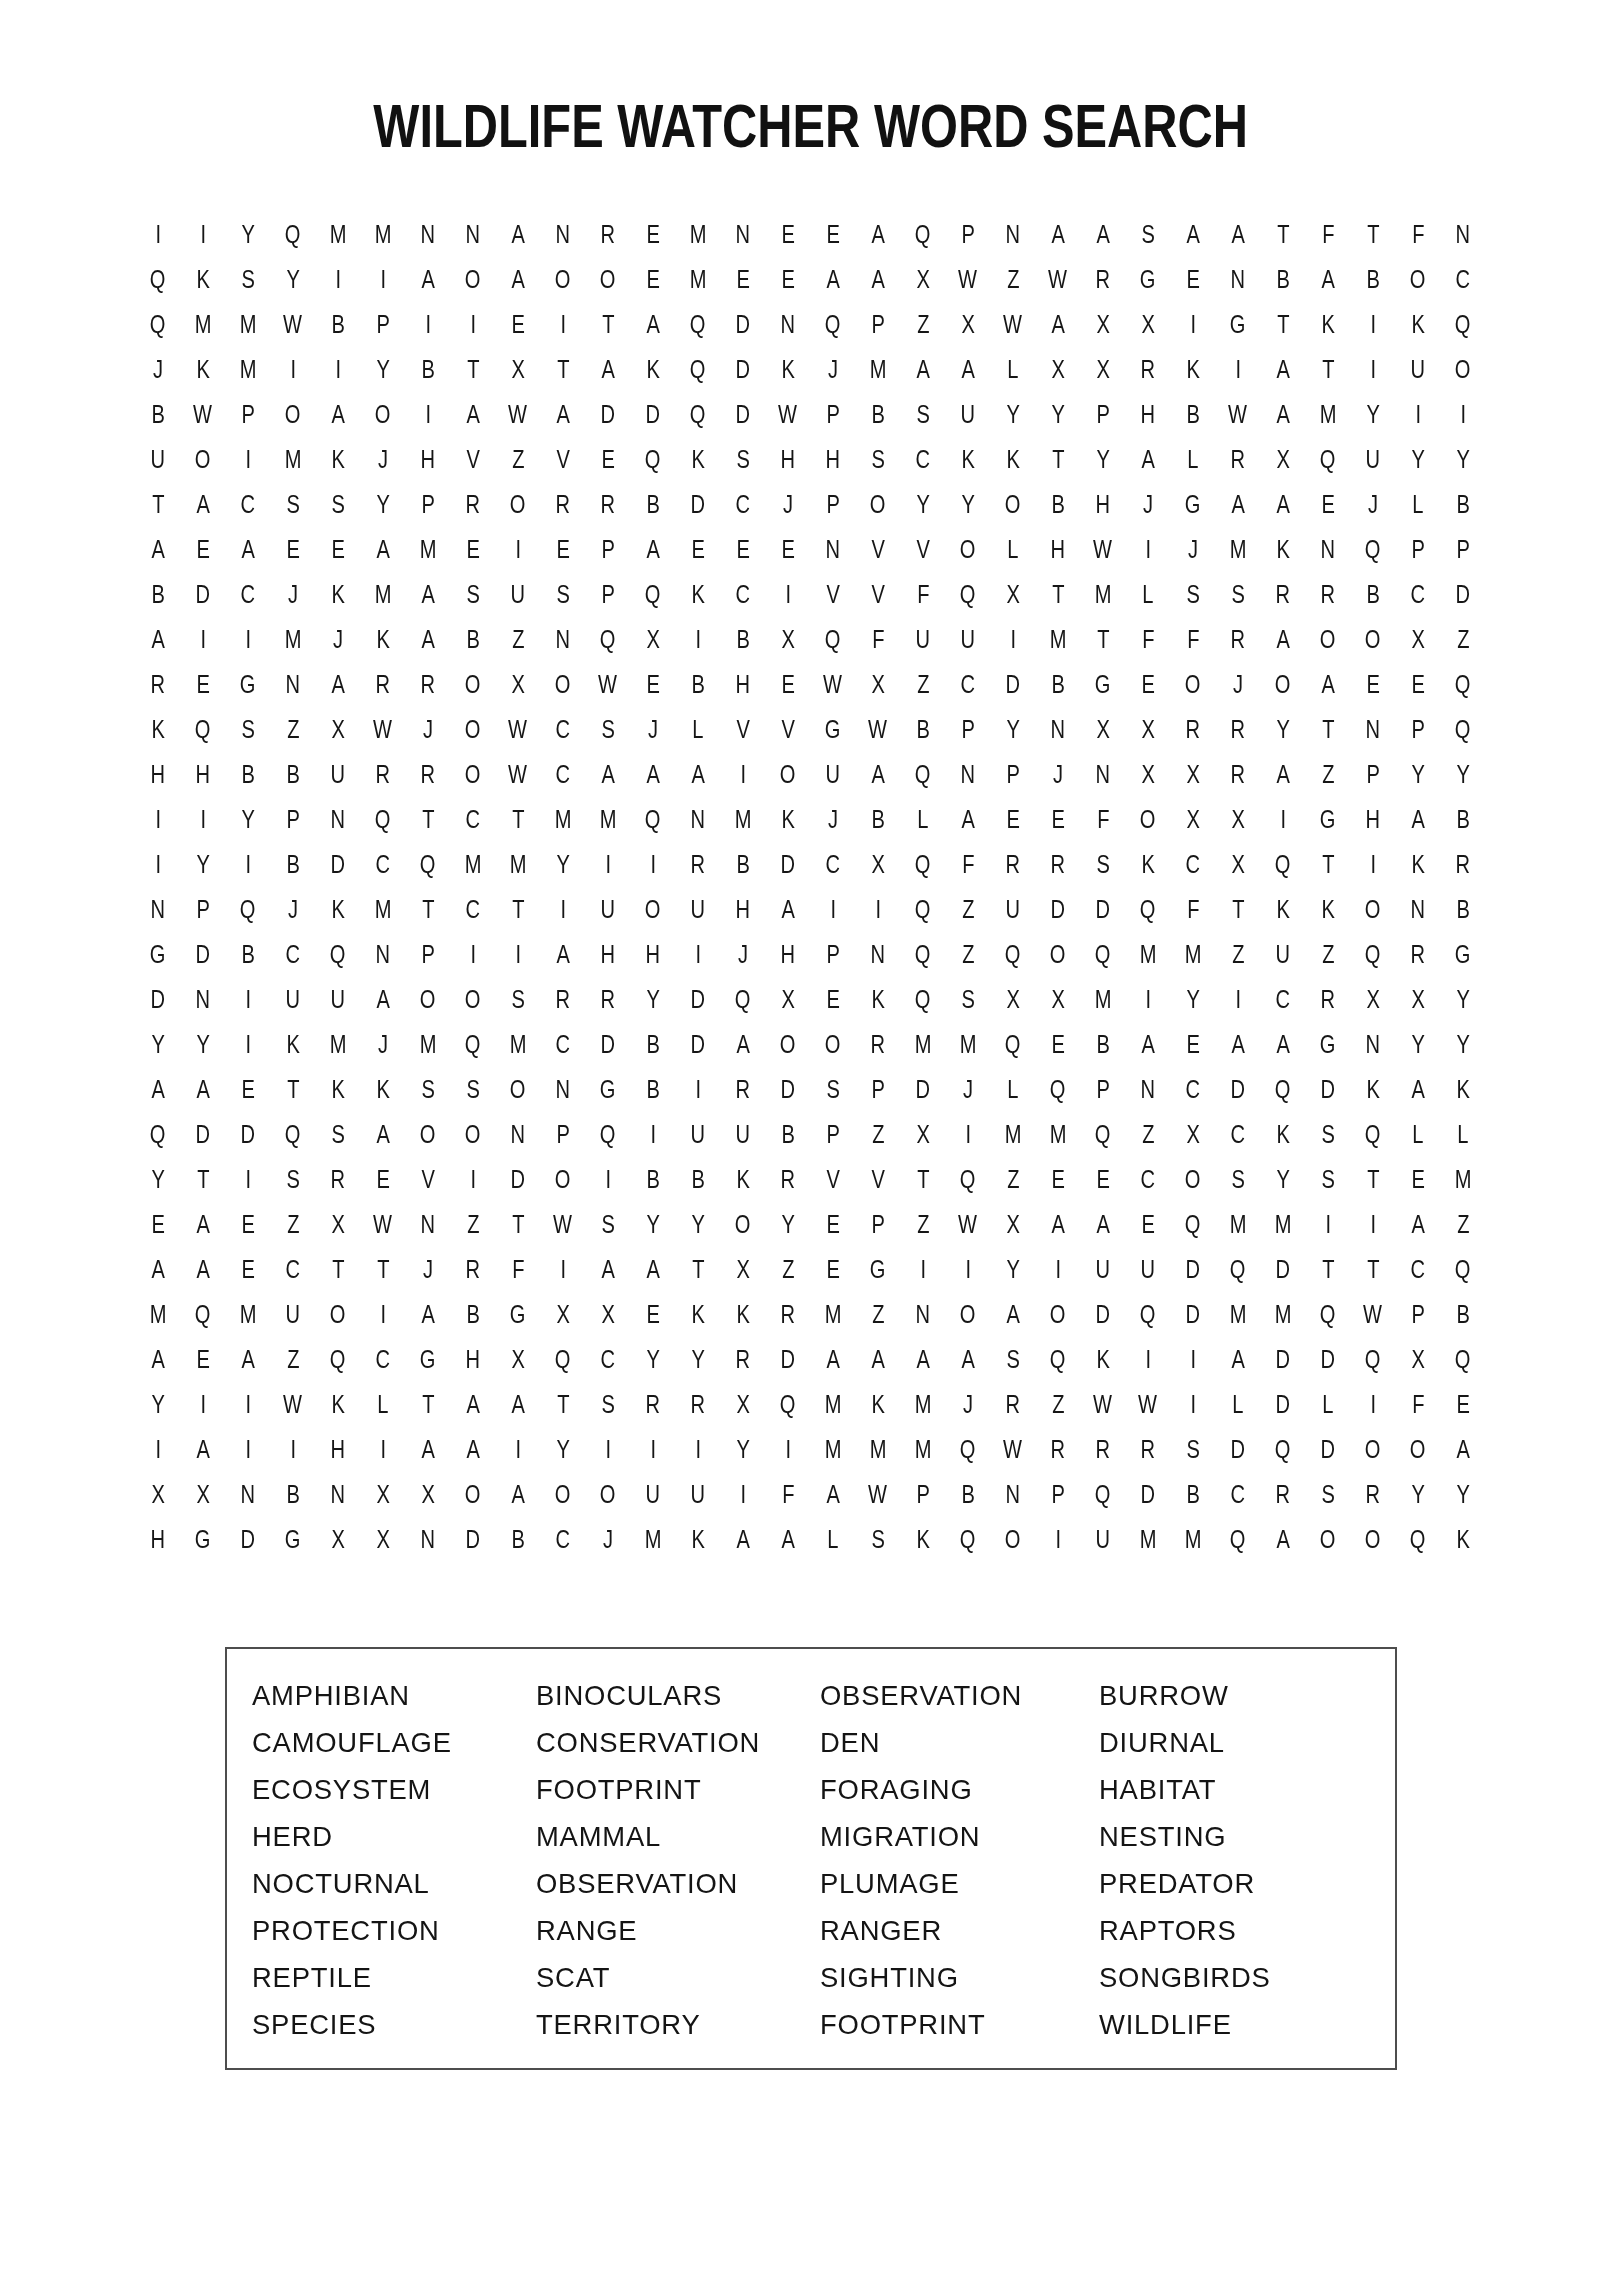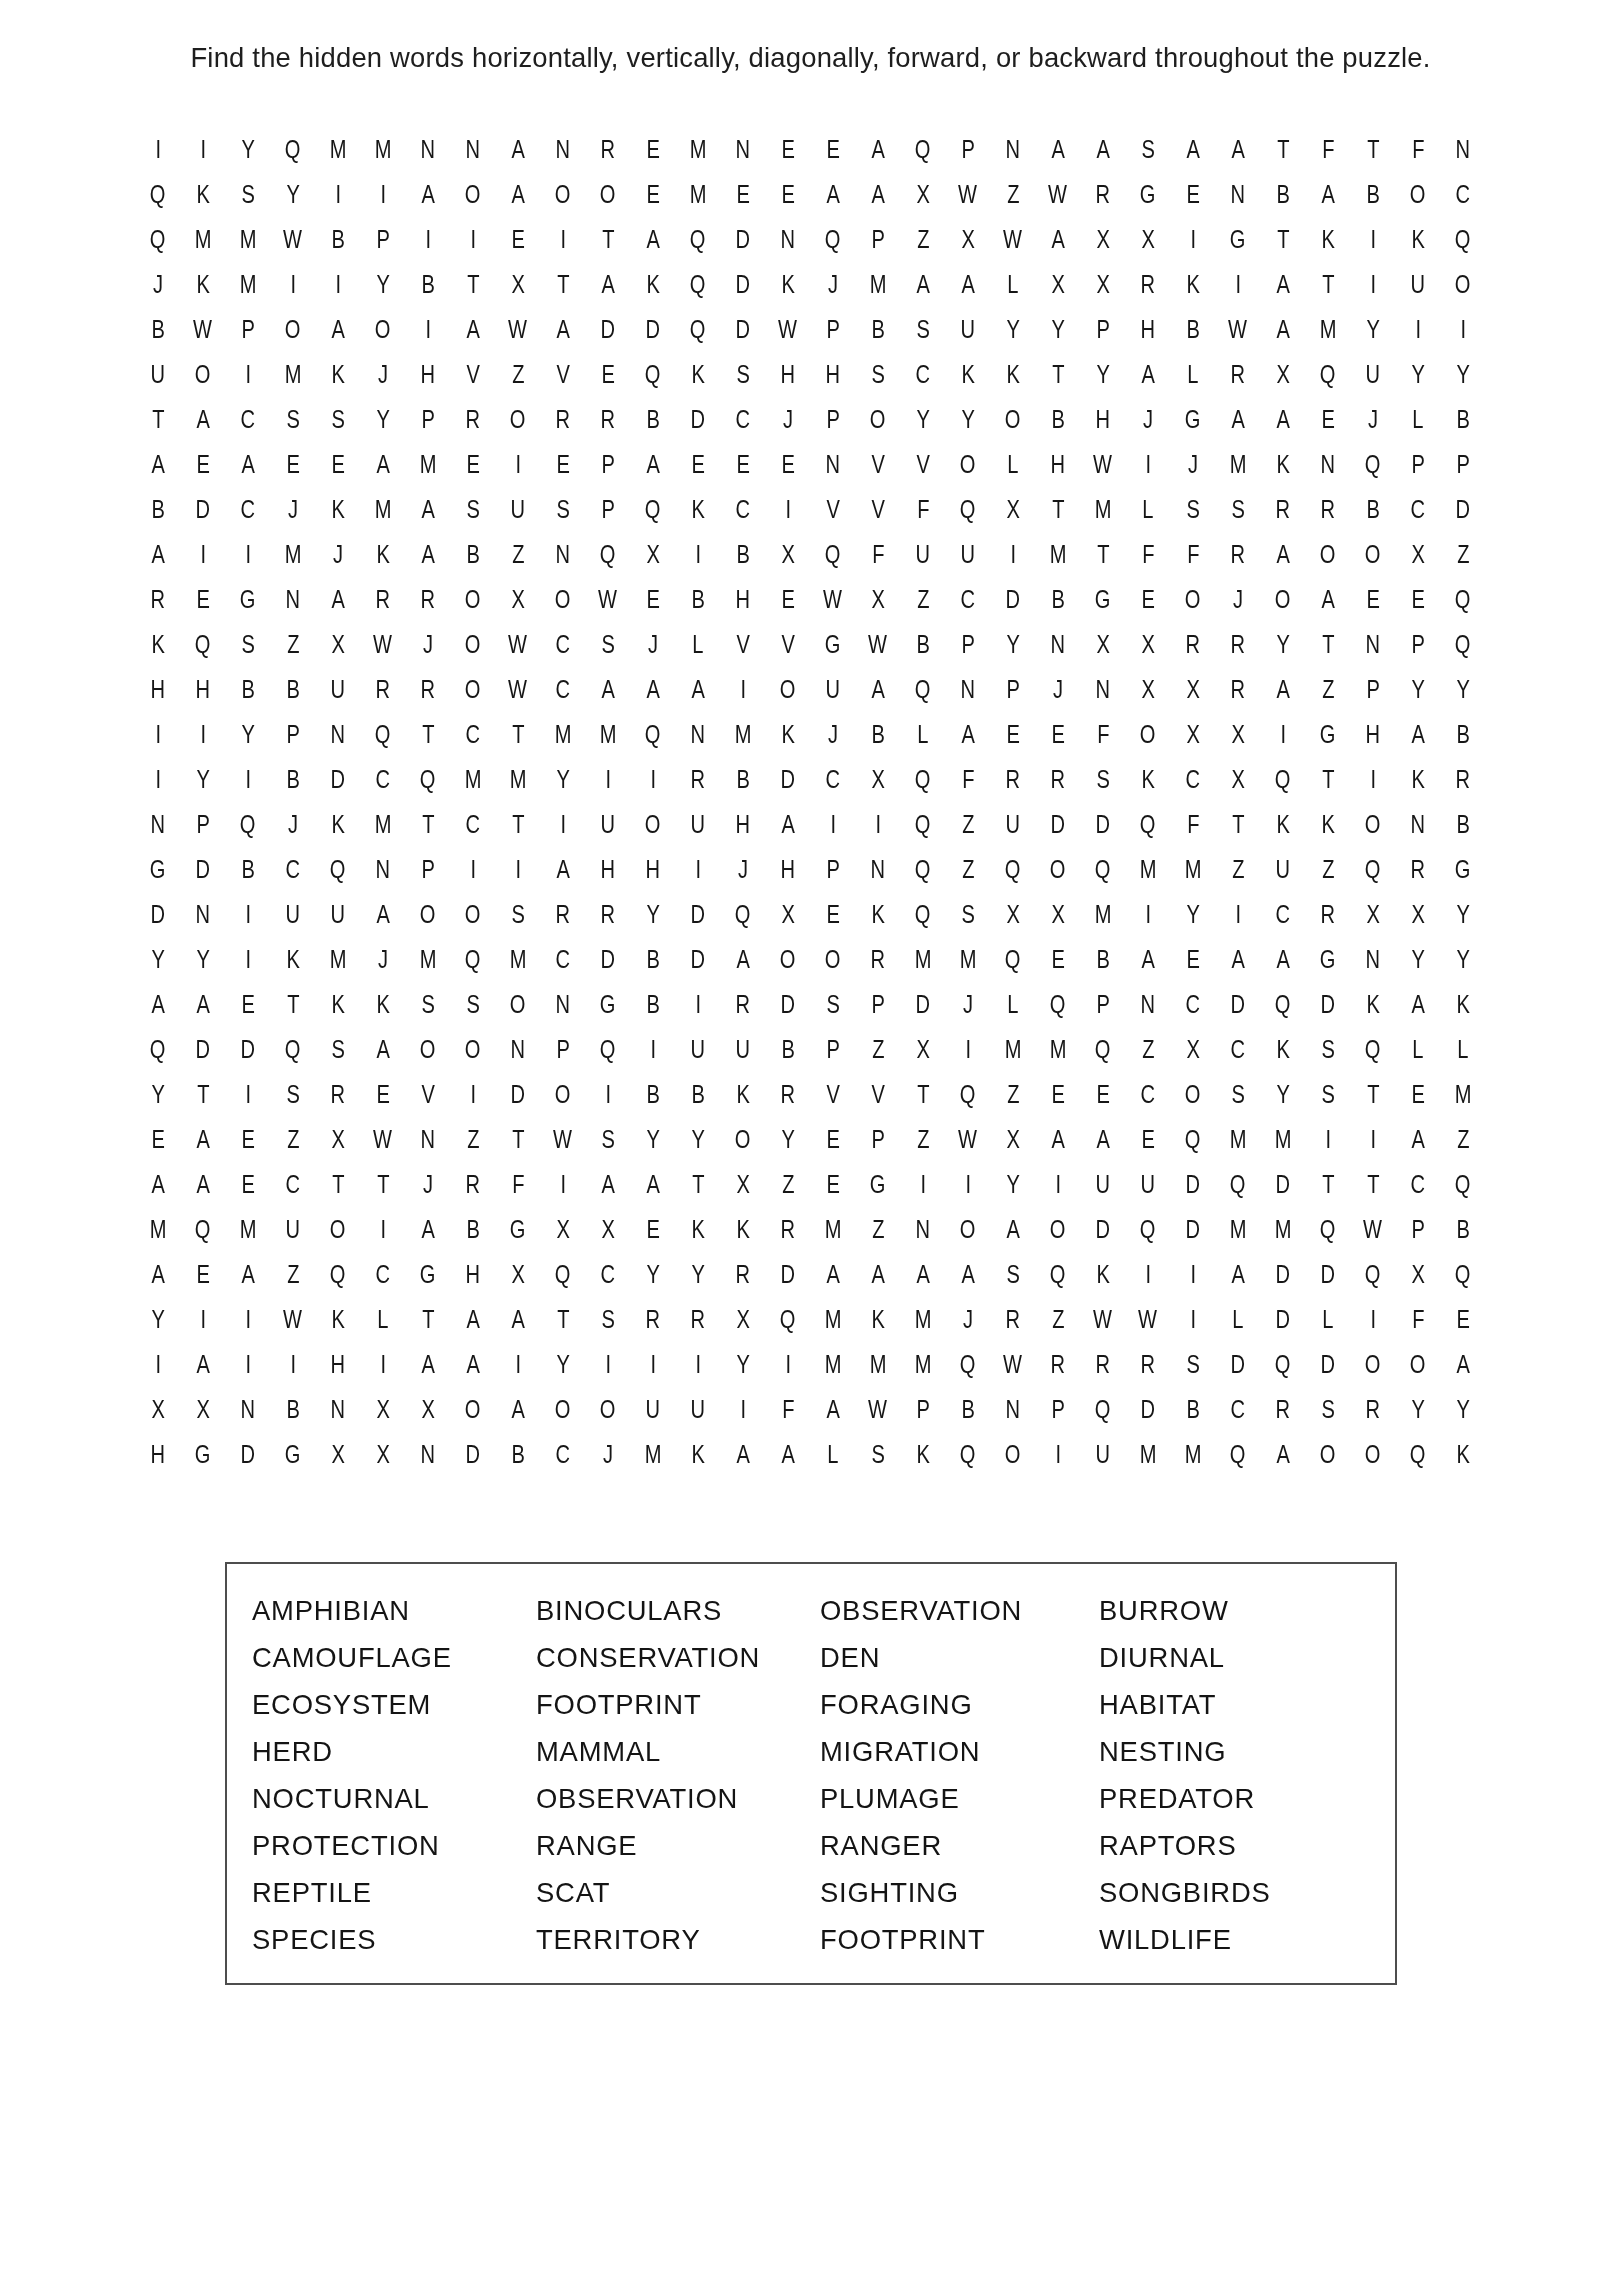--- a/index.html
+++ b/index.html
@@ -95,22 +95,22 @@
     line-height: 37px;
     color: var(--footer-text);
     letter-spacing: 0.5px;
   }
 </style>
 </head>
 <body>
 
 <div class="page">
 
+  <h1 class="title"><span>WILDLIFE WATCHER WORD SEARCH</span></h1>
 
-  <p class="subtitle">Find the hidden words horizontally, vertically, diagonally, forward, or backward throughout the puzzle.</p>
 
   <div class="letter-grid" id="letter-grid">
       <div class="cell">
         <i>I</i>
       </div>
       <div class="cell">
         <i>I</i>
       </div>
       <div class="cell">
         <i>Y</i>

